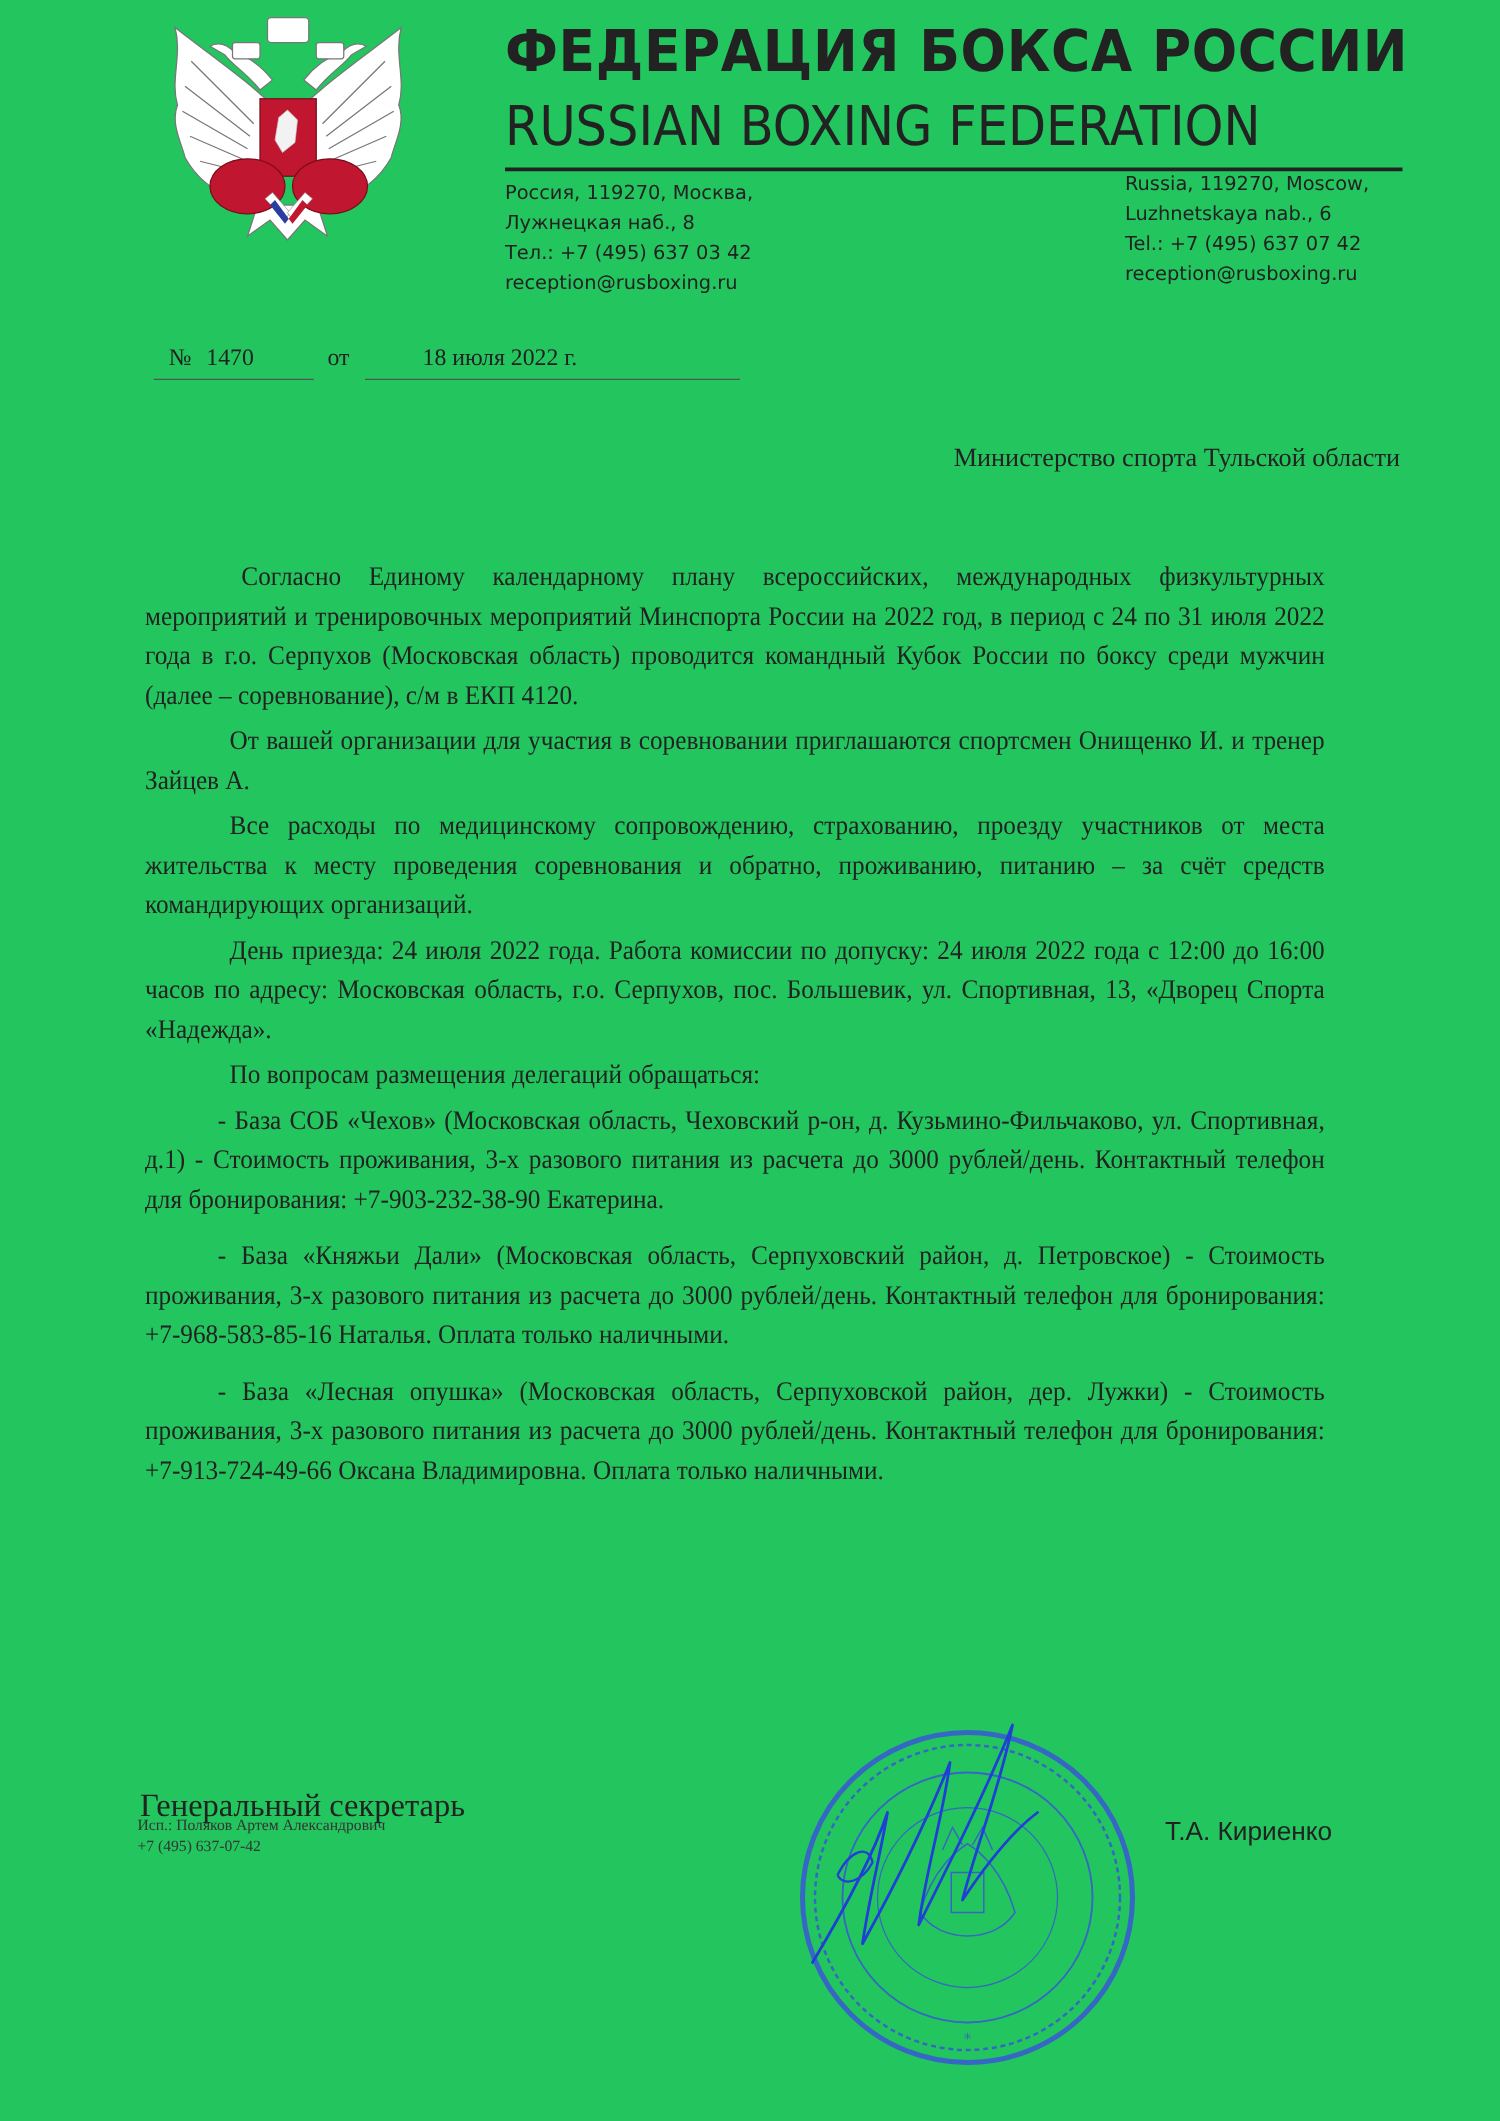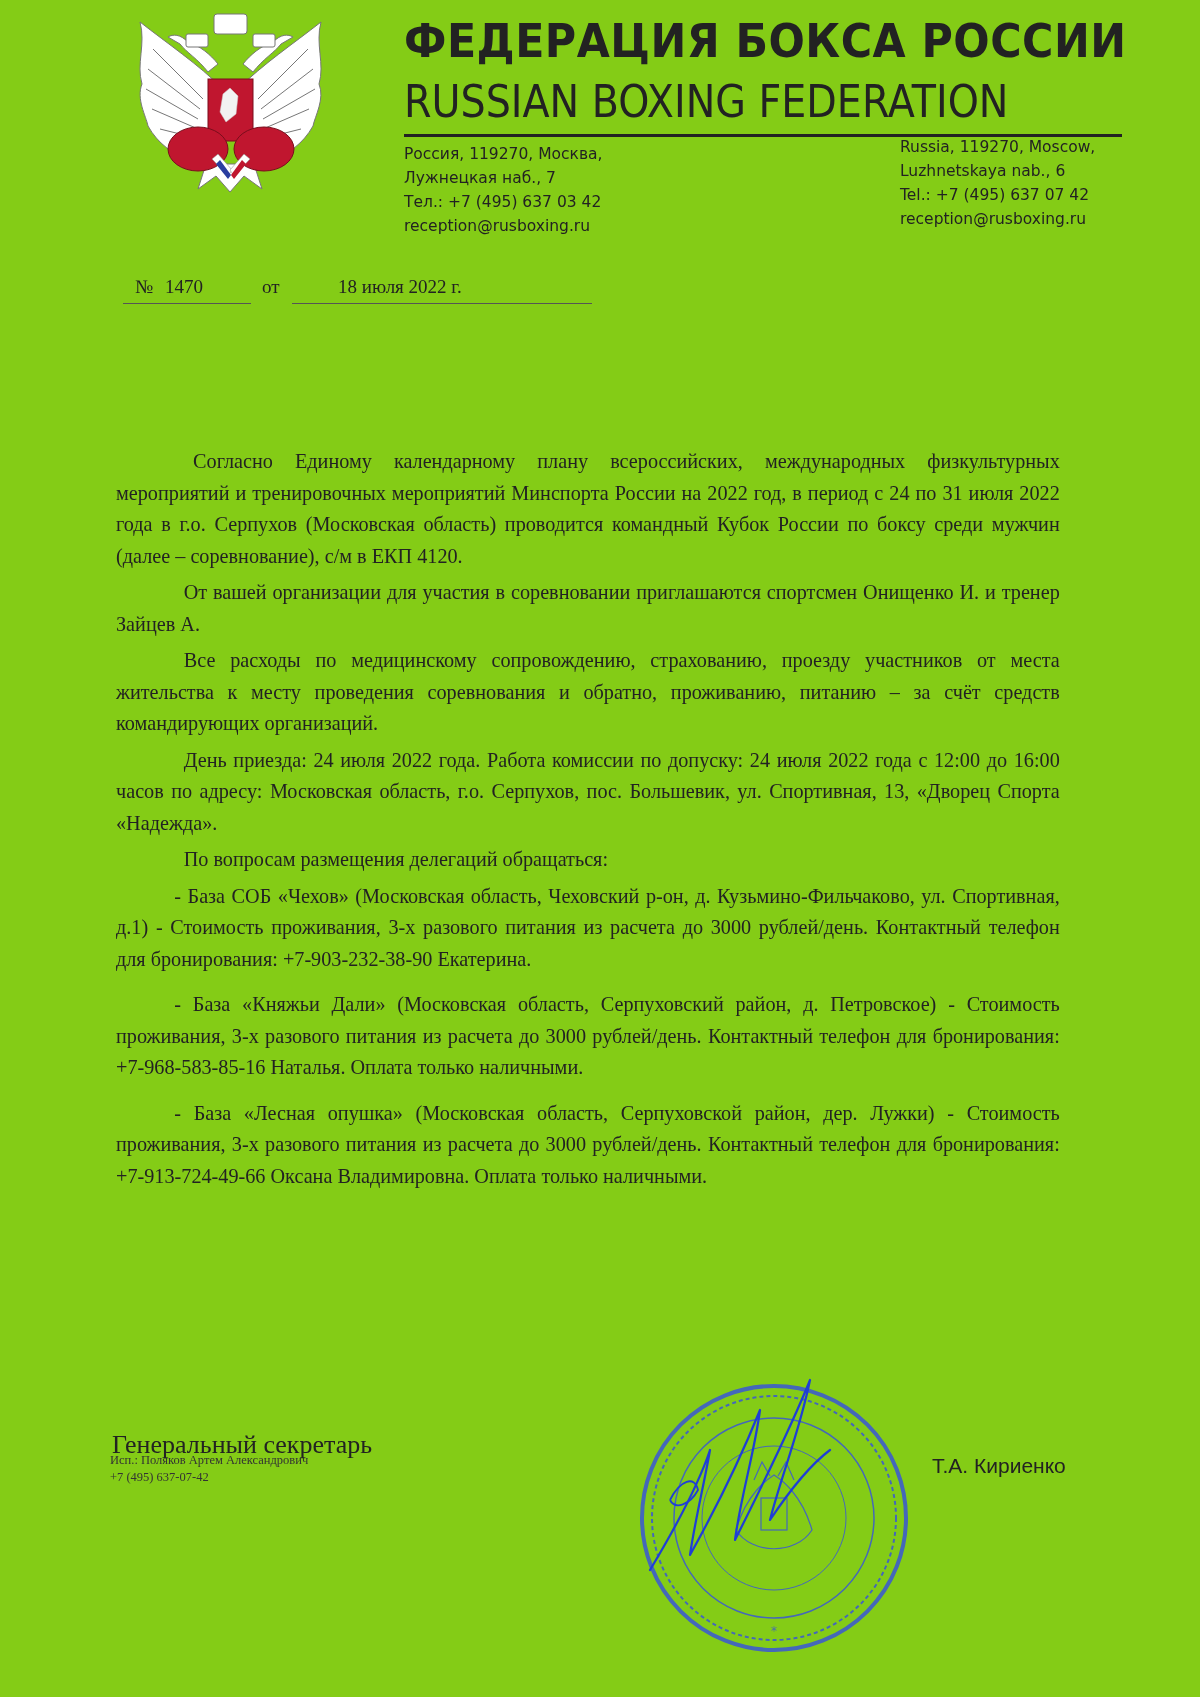--- a/index.html
+++ b/index.html
@@ -1,17 +1,17 @@
 <!DOCTYPE html>
 <html><head>
 <meta charset="utf-8">
 <style>
   html, body { margin: 0; padding: 0; background: #ffffff; }
   body { width: 1200px; height: 1697px; position: relative; overflow: hidden; color: #1a1a1a; }
-  .page { position: absolute; left: 0; top: 0; width: 1200px; height: 1697px; background: #84cc16; }
+  .page { position: absolute; left: 0; top: 0; width: 1200px; height: 1697px; background: #22c55e; }
 
   
   .emblem { position: absolute; left: 128px; top: 4px; width: 205px; height: 190px; }
   .org-ru { position: absolute; left: 404px; top: 14px; font-family: "DejaVu Sans", sans-serif; font-weight: bold; font-size: 46px; letter-spacing: 0.5px; color: #222; white-space: nowrap; transform: scaleX(0.93); transform-origin: left top; }
   .org-en { position: absolute; left: 404px; top: 76px; font-family: "DejaVu Sans", sans-serif; font-size: 44px; color: #222; white-space: nowrap; transform: scaleX(0.90); transform-origin: left top; }
   .head-rule { position: absolute; left: 404px; top: 134px; width: 718px; height: 3px; background: #222; }
   .addr { position: absolute; font-family: "DejaVu Sans", sans-serif; font-size: 15.5px; line-height: 24px; color: #222; }
   .addr-ru { left: 404px; top: 142px; }
   .addr-en { left: 900px; top: 135px; }
 
@@ -74,38 +74,39 @@
     <path d="M122 155 L106 172 L102 166 L116 150 Z" fill="#fff" stroke="#888" stroke-width="0.5"></path>
     <path d="M118 160 L106 175 L103 171 L114 156 Z" fill="#c0162f"></path>
   </svg>
 
   <div class="org-ru">ФЕДЕРАЦИЯ БОКСА РОССИИ</div>
   <div class="org-en">RUSSIAN BOXING FEDERATION</div>
   <div class="head-rule"></div>
 
   <div class="addr addr-ru">
     <div>Россия, 119270, Москва,</div>
-    <div>Лужнецкая наб., 7</div>
+    <div>Лужнецкая наб., 8</div>
     <div>Тел.: +7 (495) 637 03 42</div>
     <div>reception@rusboxing.ru</div>
   </div>
   <div class="addr addr-en">
     <div>Russia, 119270, Moscow,</div>
     <div>Luzhnetskaya nab., 6</div>
     <div>Tel.: +7 (495) 637 07 42</div>
     <div>reception@rusboxing.ru</div>
   </div>
 
   <span class="reg reg-no-label">№</span>
   <span class="reg reg-no">1470</span>
   <span class="reg reg-ot">от</span>
   <span class="reg reg-date">18 июля 2022 г.</span>
   <div class="reg-line reg-line1"></div>
   <div class="reg-line reg-line2"></div>
 
+  <div class="addressee">Министерство спорта Тульской области</div>
 
   <div class="body-text">
     <p class="first">Согласно Единому календарному плану всероссийских, международных физкультурных мероприятий и тренировочных мероприятий Минспорта России на 2022 год, в период с 24 по 31 июля 2022 года в г.о. Серпухов (Московская область) проводится командный Кубок России по боксу среди мужчин (далее – соревнование), с/м в ЕКП 4120.</p>
     <p>От вашей организации для участия в соревновании приглашаются спортсмен Онищенко И. и тренер Зайцев А.</p>
     <p>Все расходы по медицинскому сопровождению, страхованию, проезду участников от места жительства к месту проведения соревнования и обратно, проживанию, питанию – за счёт средств командирующих организаций.</p>
     <p>День приезда: 24 июля 2022 года. Работа комиссии по допуску: 24 июля 2022 года с 12:00 до 16:00 часов по адресу: Московская область, г.о. Серпухов, пос. Большевик, ул. Спортивная, 13, «Дворец Спорта «Надежда».</p>
     <p>По вопросам размещения делегаций обращаться:</p>
     <p class="list">- База СОБ «Чехов» (Московская область, Чеховский р-он, д. Кузьмино-Фильчаково, ул. Спортивная, д.1) - Стоимость проживания, 3-х разового питания из расчета до 3000 рублей/день. Контактный телефон для бронирования: +7-903-232-38-90 Екатерина.</p>
     <p class="list">- База «Княжьи Дали» (Московская область, Серпуховский район, д. Петровское) - Стоимость проживания, 3-х разового питания из расчета до 3000 рублей/день. Контактный телефон для бронирования: +7-968-583-85-16 Наталья. Оплата только наличными.</p>
     <p class="list">- База «Лесная опушка» (Московская область, Серпуховской район, дер. Лужки) - Стоимость проживания, 3-х разового питания из расчета до 3000 рублей/день. Контактный телефон для бронирования: +7-913-724-49-66 Оксана Владимировна. Оплата только наличными.</p>

